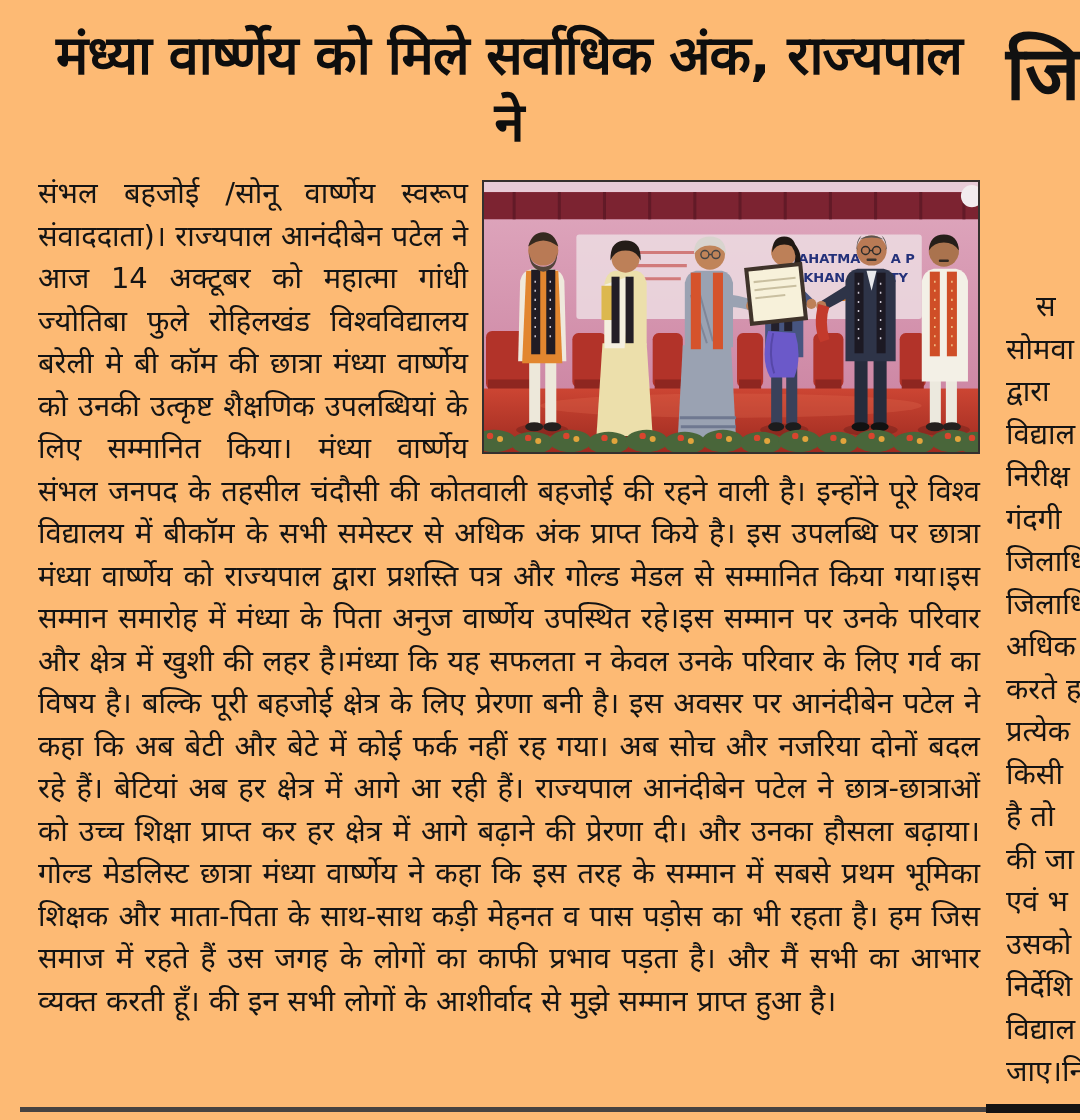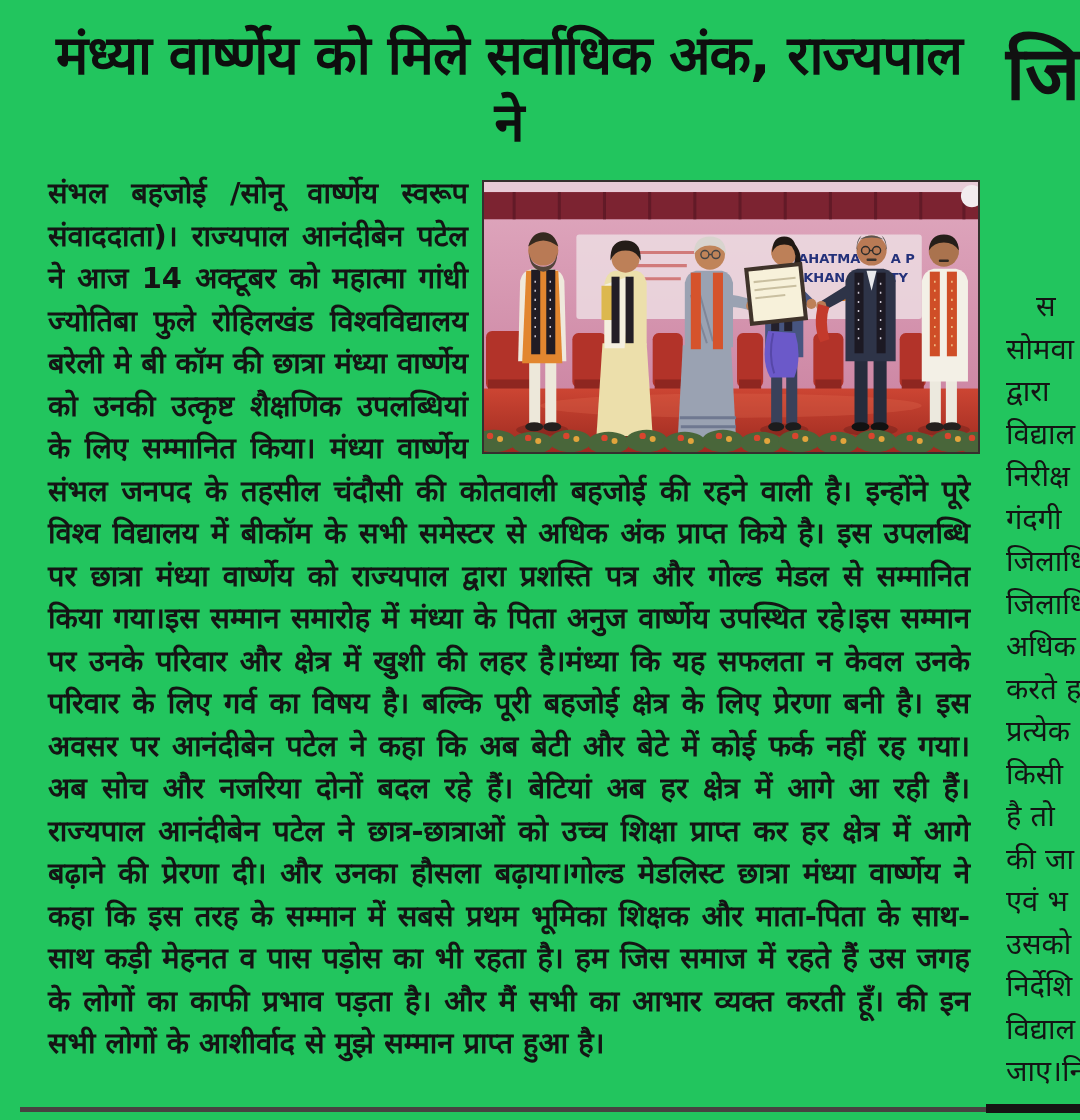--- a/index.html
+++ b/index.html
@@ -1,31 +1,31 @@
 <!DOCTYPE html>
 <html><head>
 <meta charset="utf-8">
 <style>
   html,body{margin:0;padding:0;background:#e8e8e8;}
   .page{
     position:relative;width:1080px;height:1120px;overflow:hidden;
-    background:#22c55e;font-family:"DejaVu Sans","Liberation Sans",sans-serif;
+    background:#fdba74;font-family:"DejaVu Sans","Liberation Sans",sans-serif;
     color:#161616;
   }
   .main-article{position:absolute;left:38px;top:22px;width:942px;}
   .headline{margin:0 0 16px 0;text-align:center;font-weight:800;color:#0e0e0e;
     font-size:54px;line-height:67px;letter-spacing:-1px;}
   .headline .hl-line{display:block;}
   .body-flow{overflow:visible;}
   .photo{
     float:right;width:498px;height:274px;margin:8px 0 10px 14px;
     border:2px solid #35302e;box-sizing:border-box;background:#d795ae;padding:0;
   }
   .photo svg{display:block;width:100%;height:100%;}
-  .body-text{margin:10px;font-size:29px;line-height:42.5px;text-align:justify;color:#141414;font-weight:bold;}
+  .body-text{margin:0;font-size:29px;line-height:42.5px;text-align:justify;color:#141414;}
   .right-column{position:absolute;left:1006px;top:26px;width:260px;}
   .right-headline{font-size:74px;line-height:95px;font-weight:800;color:#111;white-space:nowrap;}
   .right-lines{margin-top:164px;font-size:29px;line-height:42.5px;color:#141414;}
   .right-line{white-space:nowrap;}
   .right-line:first-child{padding-left:30px;}
   .bottom-rule-left{position:absolute;left:20px;top:1107px;width:966px;height:5px;background:#474341;}
   .bottom-rule-right{position:absolute;left:986px;top:1104px;width:94px;height:9px;background:#151413;}
 </style>
 </head>
 <body>

